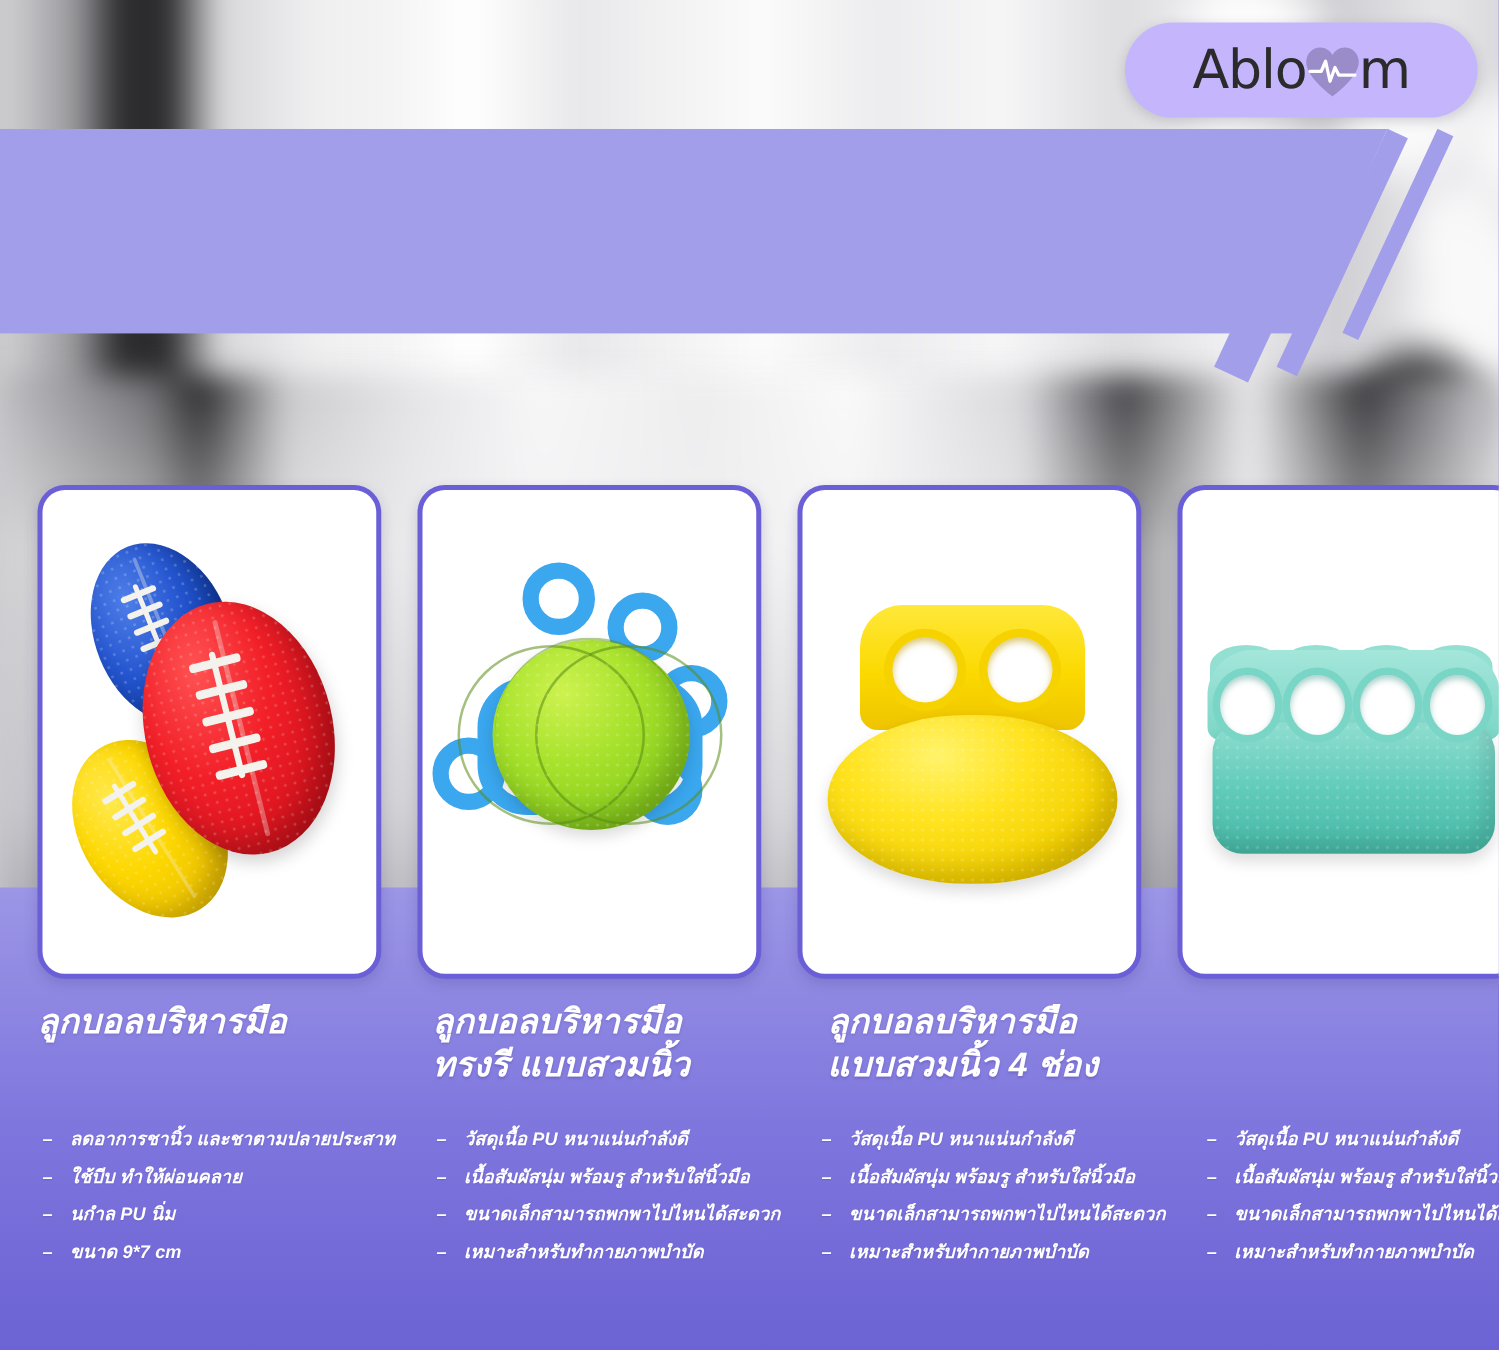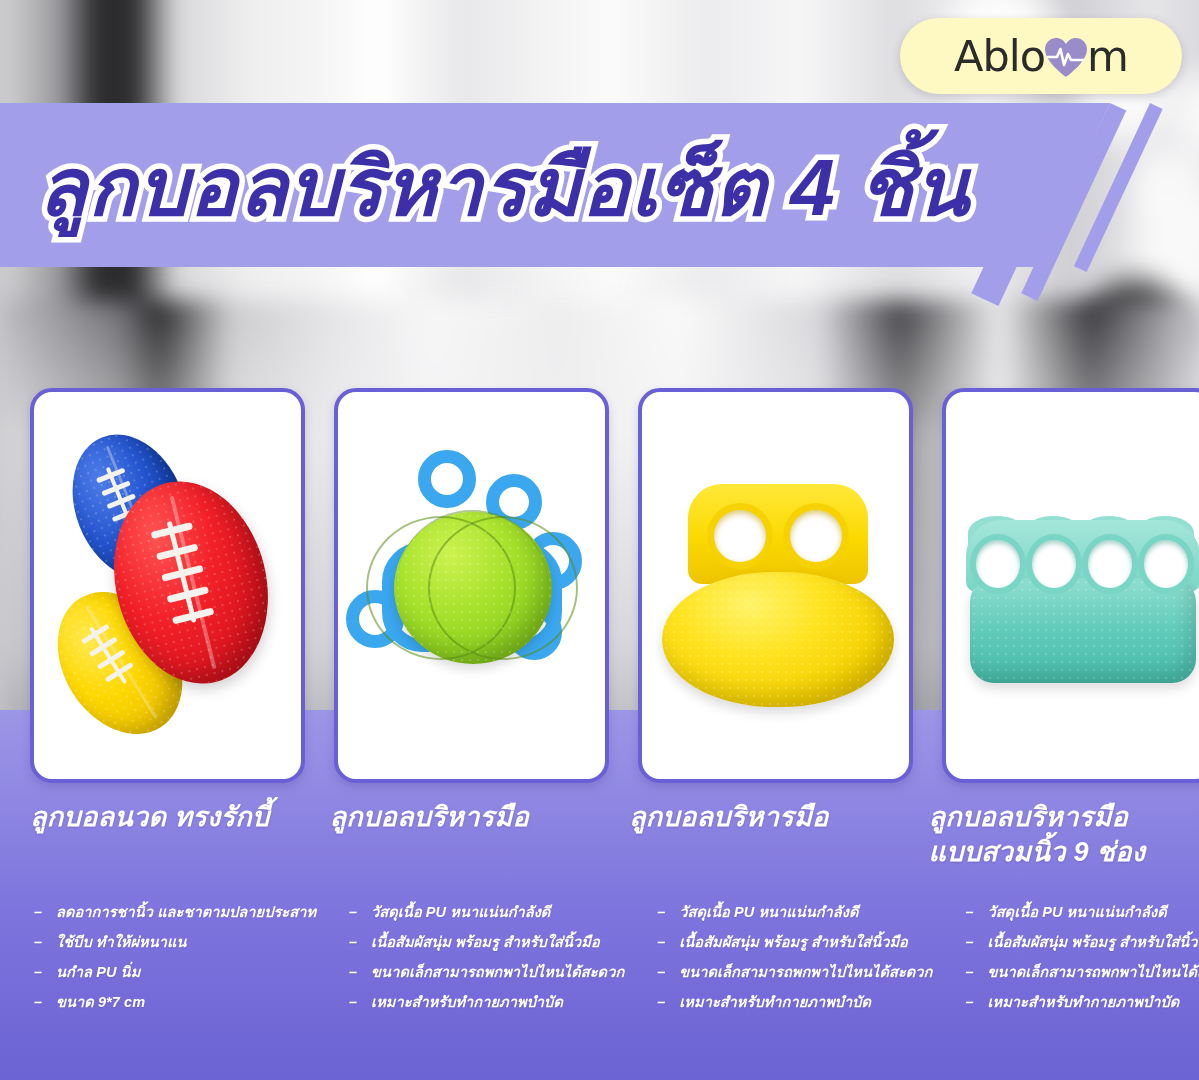--- a/index.html
+++ b/index.html
@@ -41,21 +41,21 @@
       linear-gradient(90deg,
         #bcbcc0 0px, #6d6d71 120px, #1f1f22 160px, #c9c9cc 230px,
         #e4e4e6 330px, #f7f7f8 430px, #ededee 560px, #fafafa 680px,
         #d6d6da 820px, #3a3a3e 900px, #eaeaec 1000px, #2f2f33 1090px, #cacace 1199px);
     filter:blur(11px);
   }
 
   
   .logo-pill {
     position:absolute; left:900px; top:18px; width:282px; height:76px;
-    background:#fef9c3; border-radius:38px;
+    background:#c4b5fd; border-radius:38px;
     box-shadow:0 3px 10px rgba(60,60,80,.22);
     display:flex; align-items:center; justify-content:center;
   }
   .logo-text { display:flex; align-items:center; font-size:43px; font-weight:400;
                color:#2b2b2b; letter-spacing:-1px; line-height:1; }
   .logo-text .seg { font-family:"DejaVu Sans",sans-serif; }
   .heart-o { position:relative; width:46px; height:44px; margin:0 -2px; display:inline-block; }
   .heart-o svg { position:absolute; left:0; top:2px; }
   .banner-solid {
     position:absolute; left:0; top:103px; width:1199px; height:164px;
@@ -217,21 +217,20 @@
         </svg>
       </span>
       <span class="seg">m</span>
     </div>
   </div>
 
   <div class="banner-solid"></div>
   <div class="slash s1"></div>
   <div class="slash s2"></div>
   <div class="slash s3"></div>
-  <div class="title">ลูกบอลบริหารมือเซ็ต 4 ชิ้น</div>
 
   <div class="lower-panel"></div>
 
   <div class="cards">
 
     <div class="card-col">
       <div class="pic-card">
         <div class="pic-inner">
           <div class="rugby rb-blue">
             <div class="spine" style="left:50%;top:10px;width:3px;height:130px;opacity:.35;"></div>
@@ -314,47 +313,42 @@
           <div class="thole" style="left:198px;"></div>
         </div>
       </div>
     </div>
 
   </div>
 
   <div class="caption-row">
     <div class="cap-col">
       <div class="cap">
-        <span>ลูกบอลนวด ทรงรักบี้</span>
-        <span class="l2"></span>
+        <span>ลูกบอลบริหารมือ</span>
       </div>
     </div>
     <div class="cap-col">
       <div class="cap">
         <span>ลูกบอลบริหารมือ</span>
+        <span class="l2">ทรงรี แบบสวมนิ้ว</span>
       </div>
     </div>
     <div class="cap-col">
       <div class="cap">
         <span>ลูกบอลบริหารมือ</span>
-      </div>
-    </div>
-    <div class="cap-col">
-      <div class="cap">
-        <span>ลูกบอลบริหารมือ</span>
-        <span class="l2">แบบสวมนิ้ว 9 ช่อง</span>
+        <span class="l2">แบบสวมนิ้ว 4 ช่อง</span>
       </div>
     </div>
   </div>
 
   <div class="bullets-row">
     <div class="bl-col">
       <ul class="bl">
         <li>ลดอาการชานิ้ว และชาตามปลายประสาท</li>
-        <li>ใช้บีบ ทำให้ผ่หนาแน</li>
+        <li>ใช้บีบ ทำให้ผ่อนคลาย</li>
         <li>นกำล  PU นิ่ม</li>
         <li>ขนาด 9*7 cm</li>
       </ul>
     </div>
     <div class="bl-col">
       <ul class="bl">
         <li>วัสดุเนื้อ PU หนาแน่นกำลังดี</li>
         <li>เนื้อสัมผัสนุ่ม พร้อมรู สำหรับใส่นิ้วมือ</li>
         <li>ขนาดเล็กสามารถพกพาไปไหนได้สะดวก</li>
         <li>เหมาะสำหรับทำกายภาพบำบัด</li>

